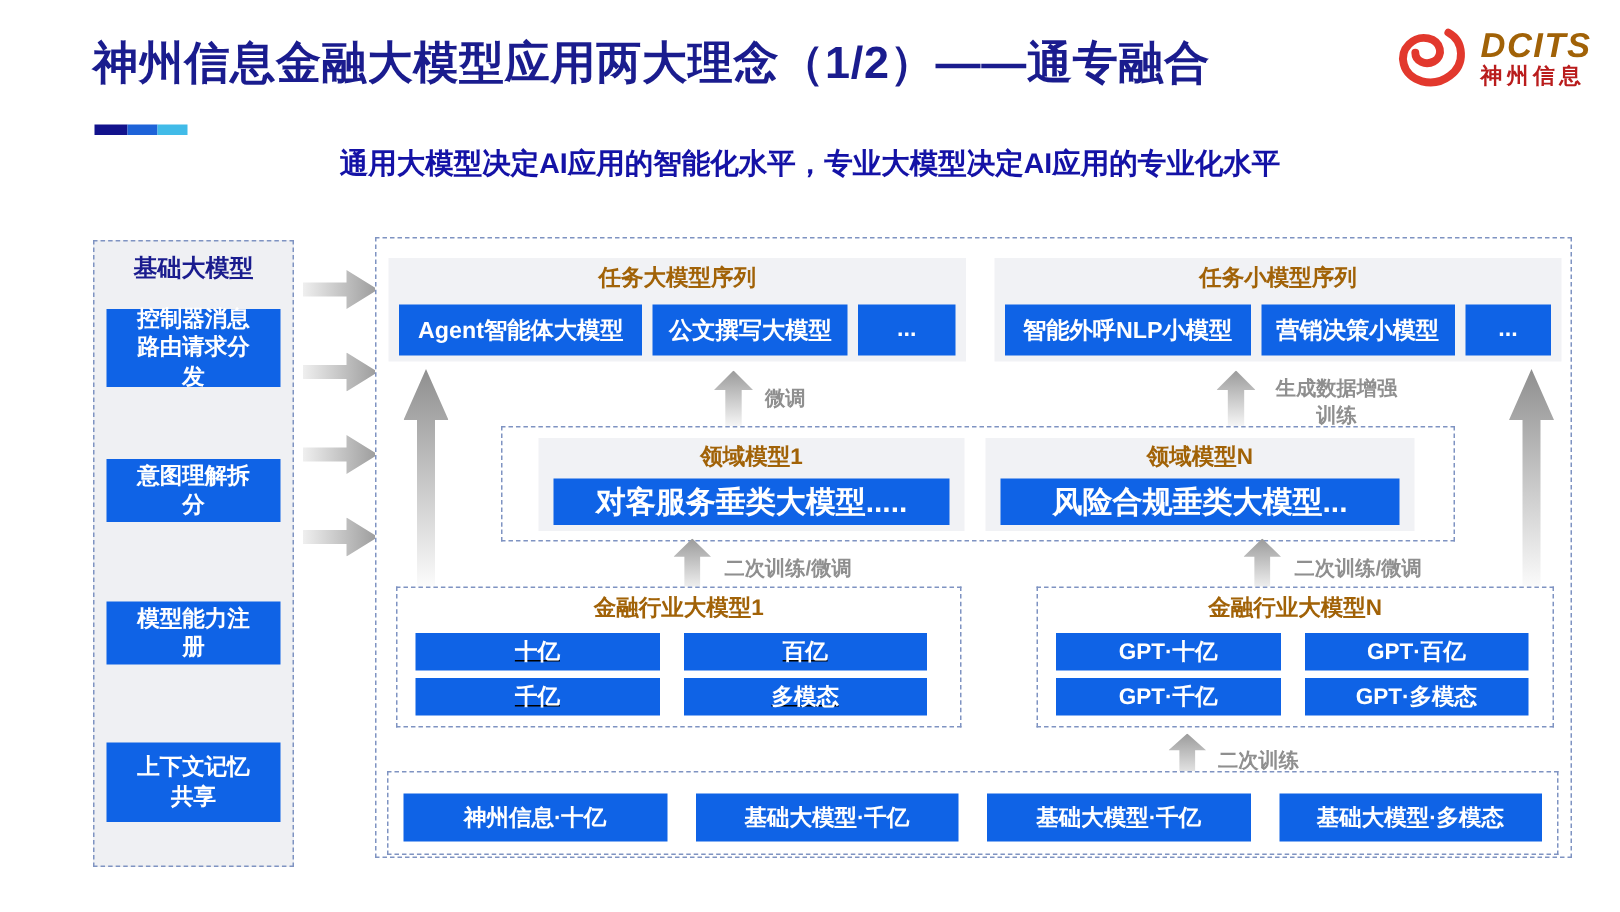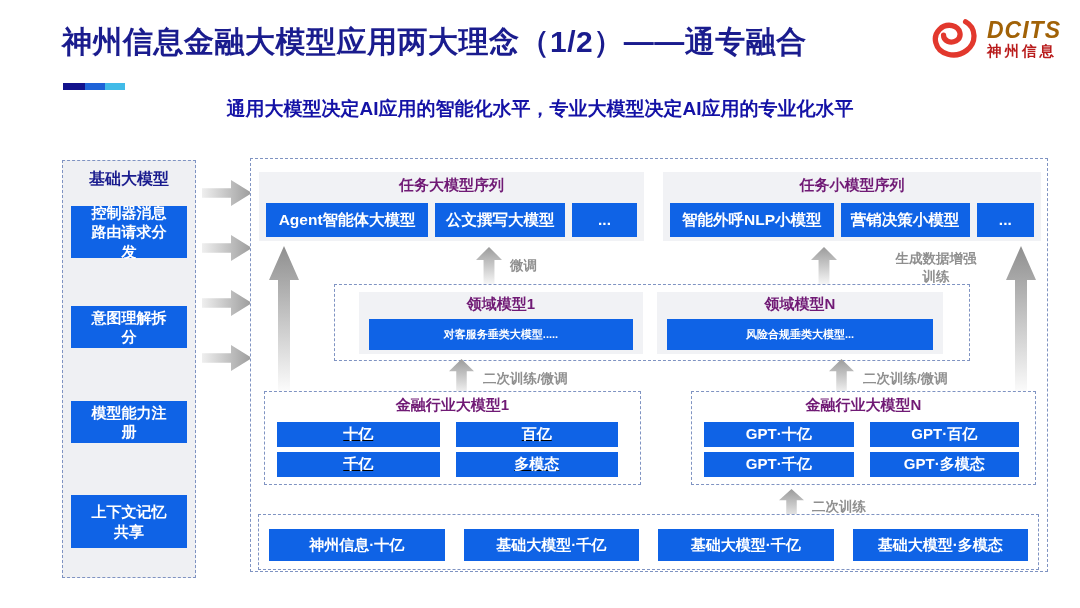--- a/index.html
+++ b/index.html
@@ -15,21 +15,21 @@
   .deco-bar{position:absolute;left:63px;top:83px;width:62px;height:7px;display:flex;}
   .deco-bar span{display:block;height:100%;}
   .deco-1{width:22px;background:#12128C;}
   .deco-2{width:20px;background:#1E63D8;}
   .deco-3{width:20px;background:#41BBE8;}
   .subtitle{position:absolute;left:0;top:96px;width:1080px;text-align:center;font-size:19px;font-weight:bold;color:#1412A6;}
 
   
   .dashed{border:1.5px dashed #7f93c2;background:#ffffff;box-sizing:border-box;}
   .graypanel{background:#f1f2f5;box-sizing:border-box;}
-  .panel-title{width:100%;text-align:center;font-size:15px;font-weight:bold;color:#701a75;}
+  .panel-title{width:100%;text-align:center;font-size:15px;font-weight:bold;color:#a16207;}
   .bluebtn{background:#0F63E6;color:#ffffff;font-weight:bold;display:flex;align-items:center;justify-content:center;text-align:center;box-sizing:border-box;}
   .glabel{position:absolute;font-size:13.5px;font-weight:bold;color:#8f8f8f;white-space:nowrap;}
 
   
   .arrow-right{position:absolute;background:linear-gradient(to right,#efefef,#9b9b9b);
     clip-path:polygon(0 32%,58% 32%,58% 0,100% 50%,58% 100%,58% 68%,0 68%);}
   .arrow-up{position:absolute;background:linear-gradient(to top,#f8f8f8,#9b9b9b);
     clip-path:polygon(50% 0,100% 34%,71% 34%,71% 100%,29% 100%,29% 34%,0 34%);}
   .arrow-up.tall{clip-path:polygon(50% 0,100% 34px,70% 34px,70% 100%,30% 100%,30% 34px,0 34px);
     background:linear-gradient(to top,#fdfdfd,#8f8f8f);}
@@ -51,21 +51,21 @@
   .pt-small{left:412px;width:378px;}
   .panel-task .panel-title{position:absolute;top:4px;left:0;}
   .btn-row{position:absolute;left:7px;right:7px;top:31px;height:34px;display:flex;gap:7px;}
   .btn-row .bluebtn{font-size:15.5px;}
 
   .domain-box{position:absolute;left:83px;top:125px;width:636px;height:77px;}
   .dm{position:absolute;top:7px;height:62px;}
   .dm1{left:24px;width:284px;}
   .dmn{left:322px;width:286px;}
   .dm .panel-title{position:absolute;top:3px;left:0;}
-  .dm-btn{position:absolute;left:10px;right:10px;top:27px;height:31px;font-size:11px;}
+  .dm-btn{position:absolute;left:10px;right:10px;top:27px;height:31px;font-size:20px;}
 
   .industry{position:absolute;top:232px;height:94px;}
   .ind1{left:13px;width:377px;}
   .indN{left:440px;width:345px;}
   .industry .panel-title{position:absolute;top:4px;left:0;}
   .ind-grid{position:absolute;top:30px;bottom:7px;display:grid;grid-template-columns:1fr 1fr;grid-template-rows:1fr 1fr;column-gap:16px;row-gap:5px;}
   .ind1 .ind-grid{left:12px;right:22px;text-decoration:underline;}
   .indN .ind-grid{left:12px;right:16px;}
   .ind-grid .bluebtn{font-size:15px;}
 
@@ -128,21 +128,21 @@
         <div class="bluebtn" style="flex:2.85;">智能外呼NLP小模型</div>
         <div class="bluebtn" style="flex:2.25;">营销决策小模型</div>
         <div class="bluebtn" style="flex:1;">...</div>
       </div>
     </div>
 
     <div class="arrow-up" style="left:225px;top:88px;width:26px;height:38px;"></div>
     <div class="glabel" style="left:259px;top:98px;">微调</div>
 
     <div class="arrow-up" style="left:560px;top:88px;width:26px;height:38px;"></div>
-    <div class="glabel" style="left:594px;top:91px;width:92px;white-space:normal;text-align:center;line-height:1.3;margin-left:45px;">生成数据增强训练</div>
+    <div class="glabel" style="left:594px;top:91px;width:92px;white-space:normal;text-align:center;line-height:1.3;">生成数据增强训练</div>
 
     <div class="arrow-up tall" style="left:18px;top:87px;width:30px;height:147px;"></div>
     <div class="arrow-up tall" style="left:755px;top:87px;width:30px;height:148px;"></div>
 
     <div class="domain-box dashed">
       <div class="dm dm1 graypanel">
         <div class="panel-title">领域模型1</div>
         <div class="dm-btn bluebtn">对客服务垂类大模型.....</div>
       </div>
       <div class="dm dmn graypanel">

